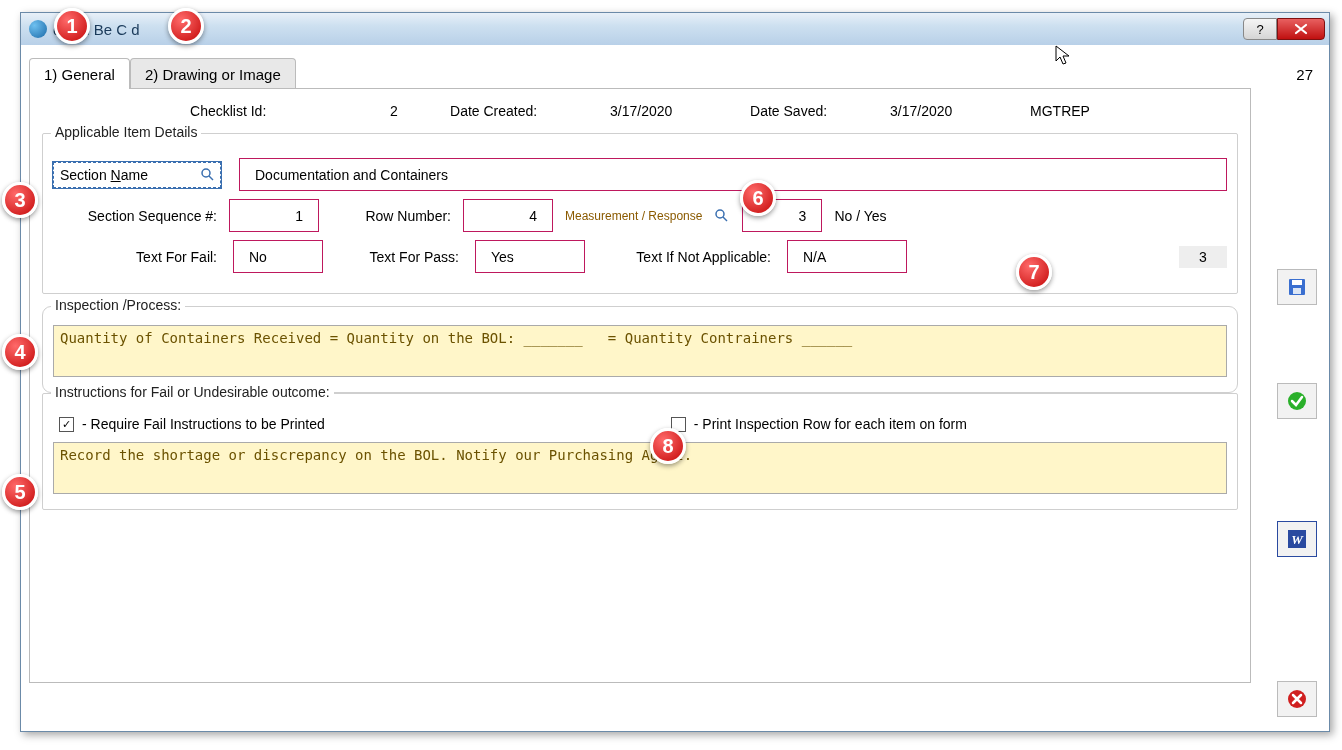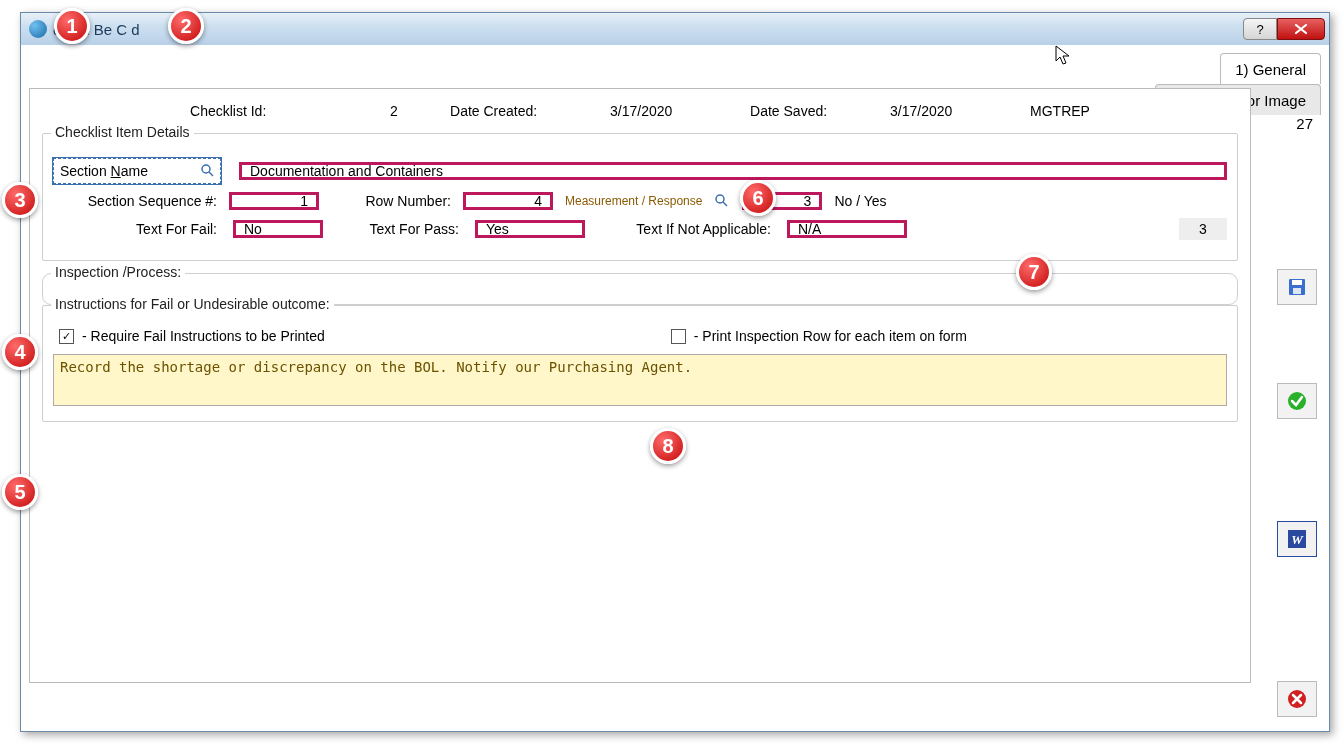--- a/index.html
+++ b/index.html
@@ -65,21 +65,20 @@
   .content {
     position: absolute;
     left: 8px; right: 8px; top: 40px; bottom: 8px;
   }
 
   .tabs {
     display: flex;
     align-items: flex-end;
     height: 36px;
     position: relative;
-    flex-direction: column;
   }
   .tab {
     padding: 7px 14px 6px 14px;
     font-size: 15px;
     border: 1px solid #bbb;
     border-bottom: none;
     background: #e8e8e8;
     border-radius: 4px 4px 0 0;
     margin-right: 0;
     cursor: default;
@@ -126,23 +125,23 @@
     position: absolute;
     top: -10px;
     left: 8px;
     background: #fff;
     padding: 0 4px;
     font-size: 14px;
     color:#222;
   }
 
   .input-box {
-    border: 3px solid #be185d;
-    height: 18px;
-    padding: 2px 8px;
+    border: 1px solid #be185d;
+    height: 33px;
+    padding: 2px 15px;
     font-size: 14px;
     background:#fff;
   }
   .input-box.small { width: 90px; text-align: right; }
   .input-box.med { width: 120px; }
   .input-box.wide { flex: 1; }
 
   .section-name-box {
     border: 1px dashed #3a6fb0;
     outline: 1px solid #3a6fb0;
@@ -273,21 +272,21 @@
         <span class="lbl" style="width:160px;">Checklist Id:</span>
         <span style="width:20px;">2</span>
         <span class="lbl" style="width:120px;">Date Created:</span>
         <span style="width:100px;">3/17/2020</span>
         <span class="lbl" style="width:100px;">Date Saved:</span>
         <span style="width:100px;">3/17/2020</span>
         <span>MGTREP</span>
       </div>
 
       <div class="group">
-        <div class="group-title">Checklist Item Details</div>
+        <div class="group-title">Applicable Item Details</div>
 
         <div class="row" style="margin-top:6px;">
           <div class="section-name-box">
             <span>
               <span>Section </span><span class="underline">N</span><span>ame</span>
             </span>
             <span class="mag">
               <svg width="14" height="14" viewBox="0 0 14 14">
                   <circle cx="6" cy="6" r="4" fill="none" stroke="#3a6fb0" stroke-width="1.5"></circle>
                   <line x1="9" y1="9" x2="13" y2="13" stroke="#3a6fb0" stroke-width="1.5"></line>
@@ -320,20 +319,21 @@
           <input class="input-box" style="width: 110px;" value="Yes">
           <span class="lbl" style="width:170px; text-align:right;">Text If Not Applicable:</span>
           <input class="input-box med" value="N/A" style="">
           <span style="flex:1;"></span>
           <span class="readonly-box">3</span>
         </div>
       </div>
 
       <div class="group" style="margin-top:12px;border-radius:9px;">
         <div class="group-title">Inspection /Process:</div>
+        <textarea class="yellow-area" style="">Quantity of Containers Received = Quantity on the BOL: _______   = Quantity Contrainers ______</textarea>
       </div>
 
       <div class="group" style="margin-top:0;">
         <div class="group-title">Instructions for Fail or Undesirable outcome:</div>
 
         <div class="checkbox-row double" style="gap:8px;">
           <span class="chk">✓</span>
           <span class="lbl"> - Require Fail Instructions to be Printed</span>
           <span style="width:330px;"></span>
           <span class="chk"></span>

